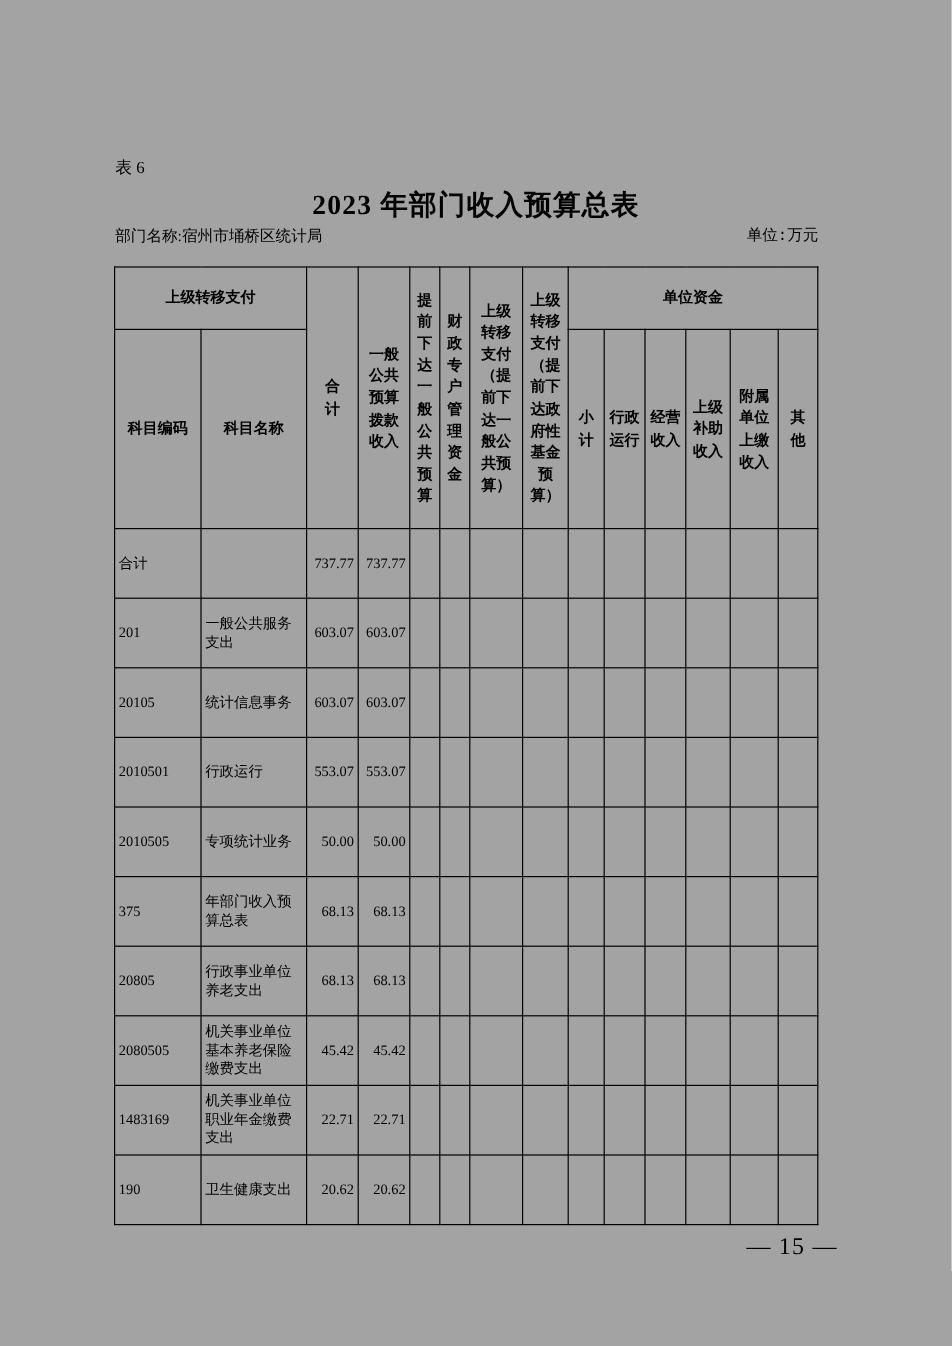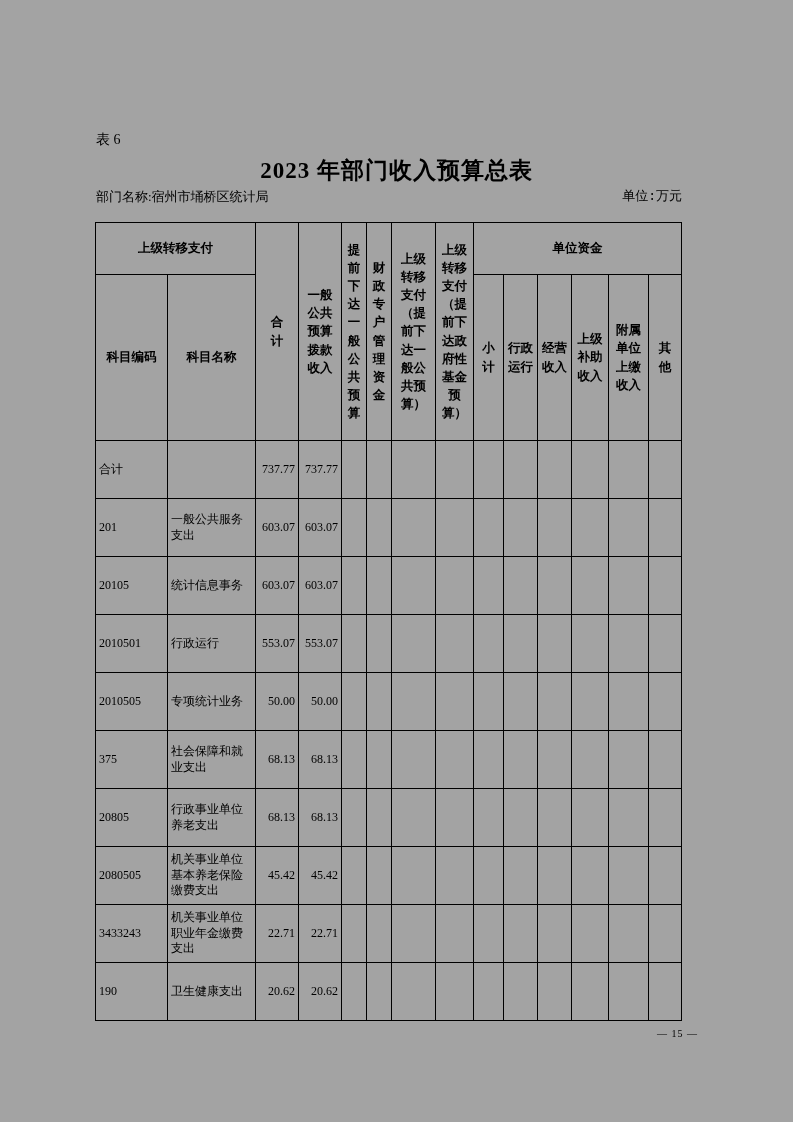--- a/index.html
+++ b/index.html
@@ -60,21 +60,21 @@
   .w1 { width: 14px; }
   .w2 { width: 27px; }
   tr.hr1 { height: 52px; }
   tr.hr2 { height: 166px; }
   tr.data-row { height: 58px; }
   td.code { text-align: left; }
   td.name { text-align: left; word-break: break-all; line-height: 1.3; }
   td.num  { text-align: right; }
   .page-number {
     position: absolute; right: 95px; top: 1028px;
-    font-size: 10px; letter-spacing: 1px;
+    font-size: 20px; letter-spacing: 1px;
   }
 </style>
 </head>
 <body>
 
 <div class="page">
 
   <div class="table-label">表 6</div>
 
   <div class="doc-title">2023 年部门收入预算总表</div>
@@ -199,21 +199,21 @@
           <td></td>
           <td></td>
           <td></td>
           <td></td>
           <td></td>
           <td></td>
           <td></td>
       </tr>
       <tr class="data-row">
         <td class="code">375</td>
-        <td class="name">社会保障和就业支出</td>
+        <td class="name">年部门收入预算总表</td>
         <td class="num">68.13</td>
         <td class="num">68.13</td>
         <td></td>
           <td></td>
           <td></td>
           <td></td>
           <td></td>
           <td></td>
           <td></td>
           <td></td>
@@ -246,21 +246,21 @@
           <td></td>
           <td></td>
           <td></td>
           <td></td>
           <td></td>
           <td></td>
           <td></td>
           <td></td>
       </tr>
       <tr class="data-row">
-        <td class="code">3433243</td>
+        <td class="code">1483169</td>
         <td class="name">机关事业单位职业年金缴费支出</td>
         <td class="num">22.71</td>
         <td class="num">22.71</td>
         <td></td>
           <td></td>
           <td></td>
           <td></td>
           <td></td>
           <td></td>
           <td></td>

